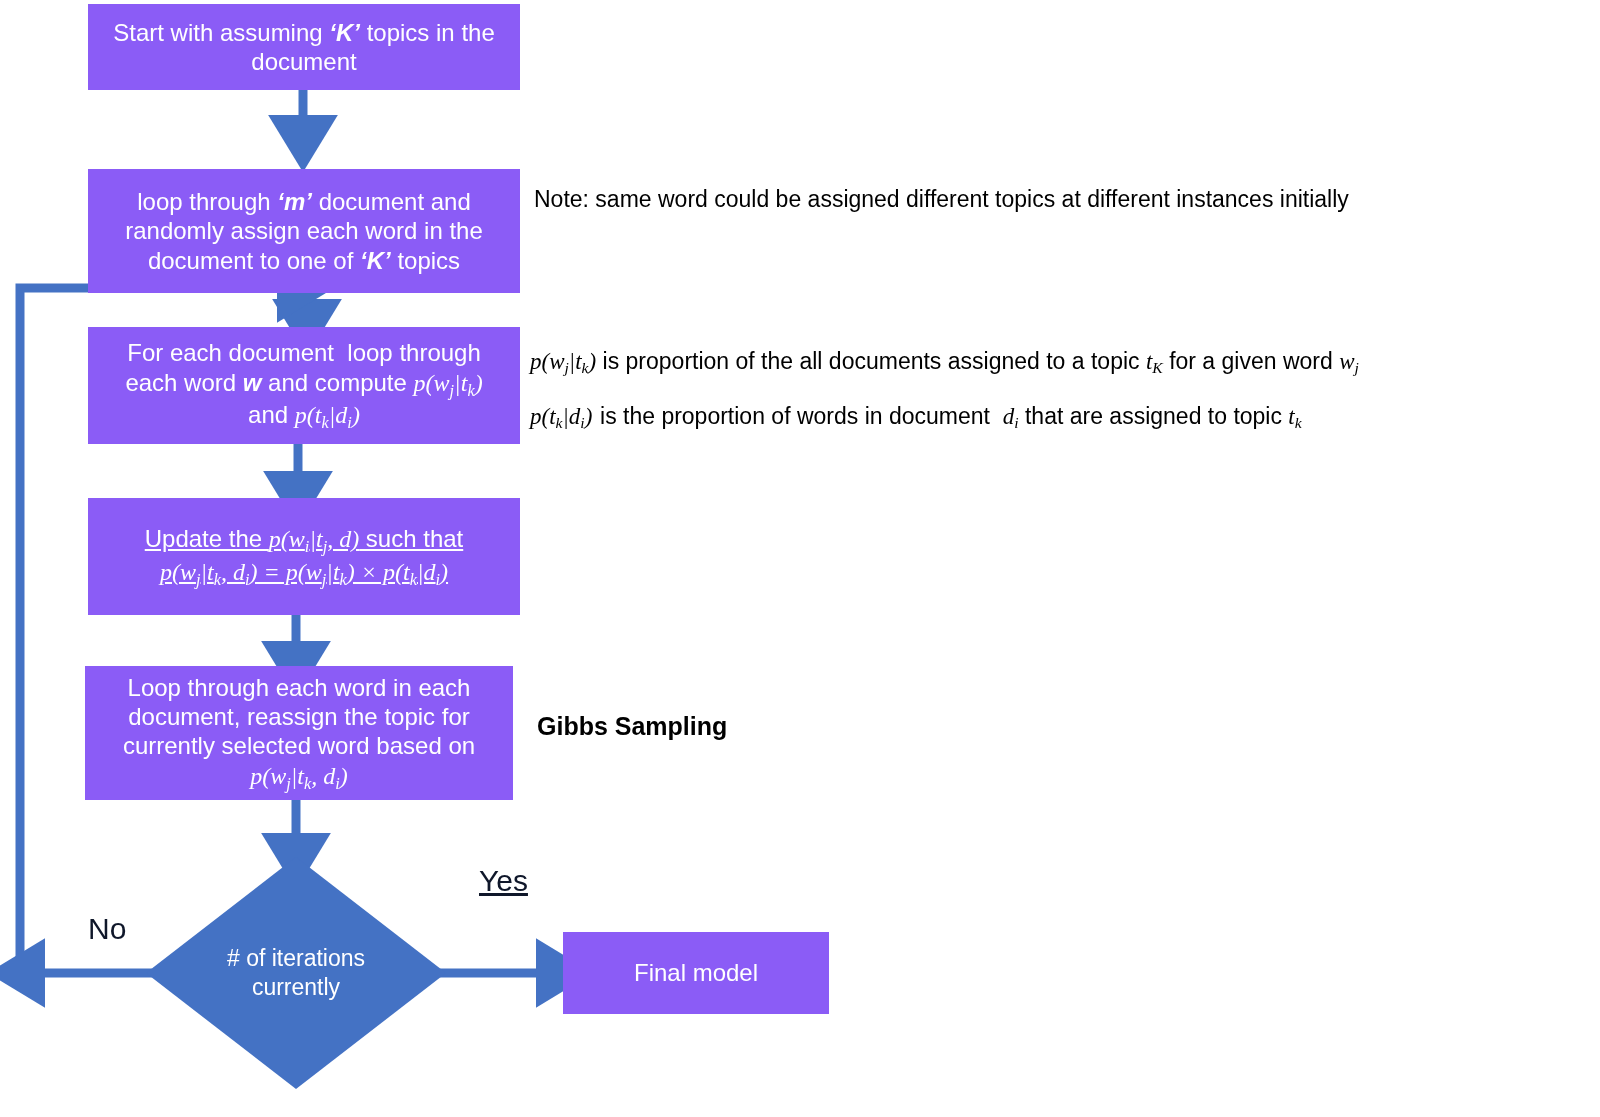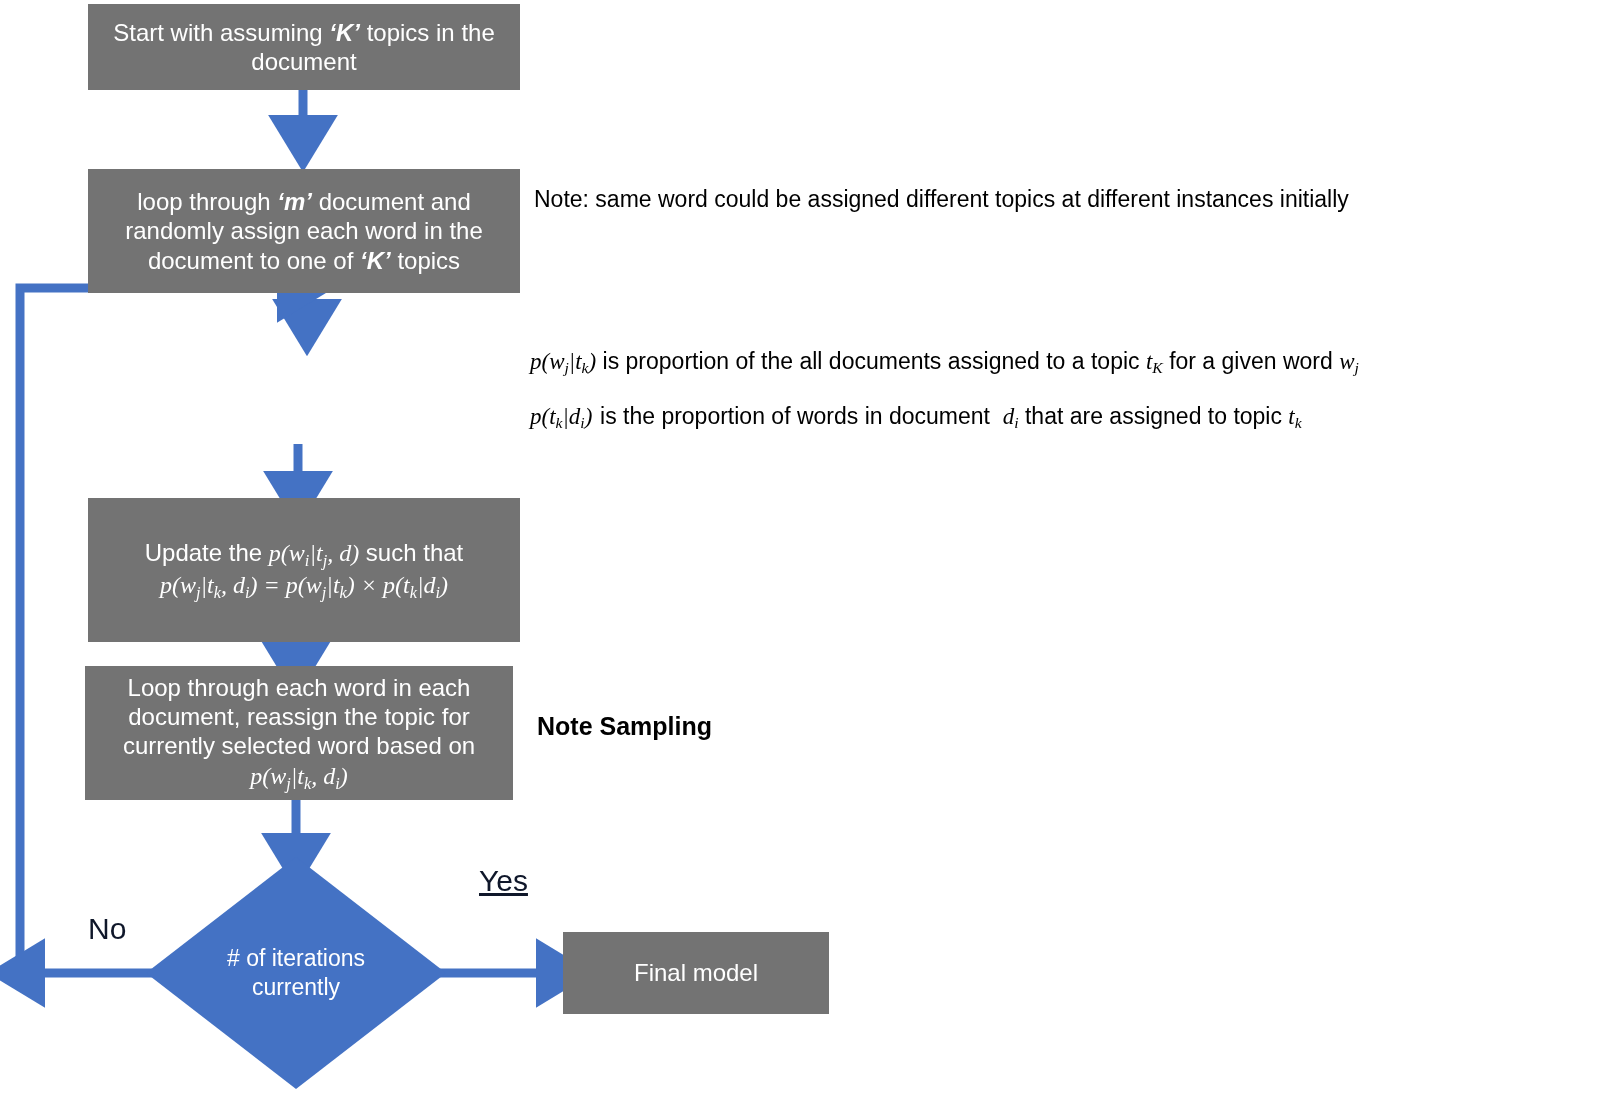--- a/index.html
+++ b/index.html
@@ -13,21 +13,21 @@
     height: 1117px;
     background: #ffffff;
     font-family: "Liberation Sans", sans-serif;
     overflow: hidden;
   }
 
   
   .node {
     position: absolute;
     box-sizing: border-box;
-    background: #737373;
+    background: #8b5cf6;
     color: #ffffff;
     display: flex;
     align-items: center;
     justify-content: center;
     text-align: center;
     line-height: 1.22;
     font-size: 24px;
     padding: 4px 24px;
   }
   .node .inner { width: 100%; }
@@ -108,22 +108,27 @@
       Start with assuming <span class="b">‘K’</span> topics in the document
     </div>
   </div>
 
   <div class="node" style="left:88px; top:146px; width:432px; height:124px;margin-top:23px;">
     <div class="inner">
       loop through <span class="b">‘m’</span> document and randomly assign each word in the document to one of <span class="b">‘K’</span> topics
     </div>
   </div>
 
+  <div class="node" style="left:88px; top:327px; width:432px; height:117px;">
+    <div class="inner">
+      For each document&nbsp; loop through each word <span class="b">w</span> and compute <span class="m">p(w<sub>j</sub>|t<sub>k</sub>)</span> and <span class="m">p(t<sub>k</sub>|d<sub>i</sub>)</span>
+    </div>
+  </div>
 
-  <div class="node" style="left:88px; top:498px; width:432px; height:144px;">
+  <div class="node" style="left:88px; top:498px; width:432px; height:117px;text-decoration:underline;">
     <div class="inner">
       Update the <span class="m">p(w<sub>i</sub>|t<sub>j</sub>, d)</span> such that<br>
       <span class="m">p(w<sub>j</sub>|t<sub>k</sub>, d<sub>i</sub>) = p(w<sub>j</sub>|t<sub>k</sub>) × p(t<sub>k</sub>|d<sub>i</sub>)</span>
     </div>
   </div>
 
   <div class="node" style="left:85px; top:666px; width:428px; height:134px;">
     <div class="inner">
       Loop through each word in each document, reassign the topic for currently selected word based on <span class="m">p(w<sub>j</sub>|t<sub>k</sub>, d<sub>i</sub>)</span>
     </div>
@@ -142,18 +147,18 @@
   <div class="anno" style="left:534px; top:186px;">Note: same word could be assigned different topics at different instances initially</div>
 
   <div class="anno" style="left:530px; top:332px;margin-top:16px;">
     <span class="m">p(w<sub>j</sub>|t<sub>k</sub>)</span> is proportion of the all documents assigned to a topic <span class="m">t<sub>K</sub></span> for a given word <span class="m">w<sub>j</sub></span>
   </div>
 
   <div class="anno" style="left:530px; top:403px;">
     <span class="m">p(t<sub>k</sub>|d<sub>i</sub>)</span><span style="color:#ffffff;">)</span>is the proportion of words in document&nbsp; <span class="m">d<sub>i</sub></span> that are assigned to topic <span class="m">t<sub>k</sub></span>
   </div>
 
-  <div class="anno bold" style="left:537px; top:711px; font-size:25px;">Note Sampling</div>
+  <div class="anno bold" style="left:537px; top:711px; font-size:25px;">Gibbs Sampling</div>
 
   <div class="branch-label" style="left:88px; top:912px;">No</div>
   <div class="branch-label" style="left:479px; top:864px;text-decoration:underline;">Yes</div>
 
 </div>
 
 </body></html>

